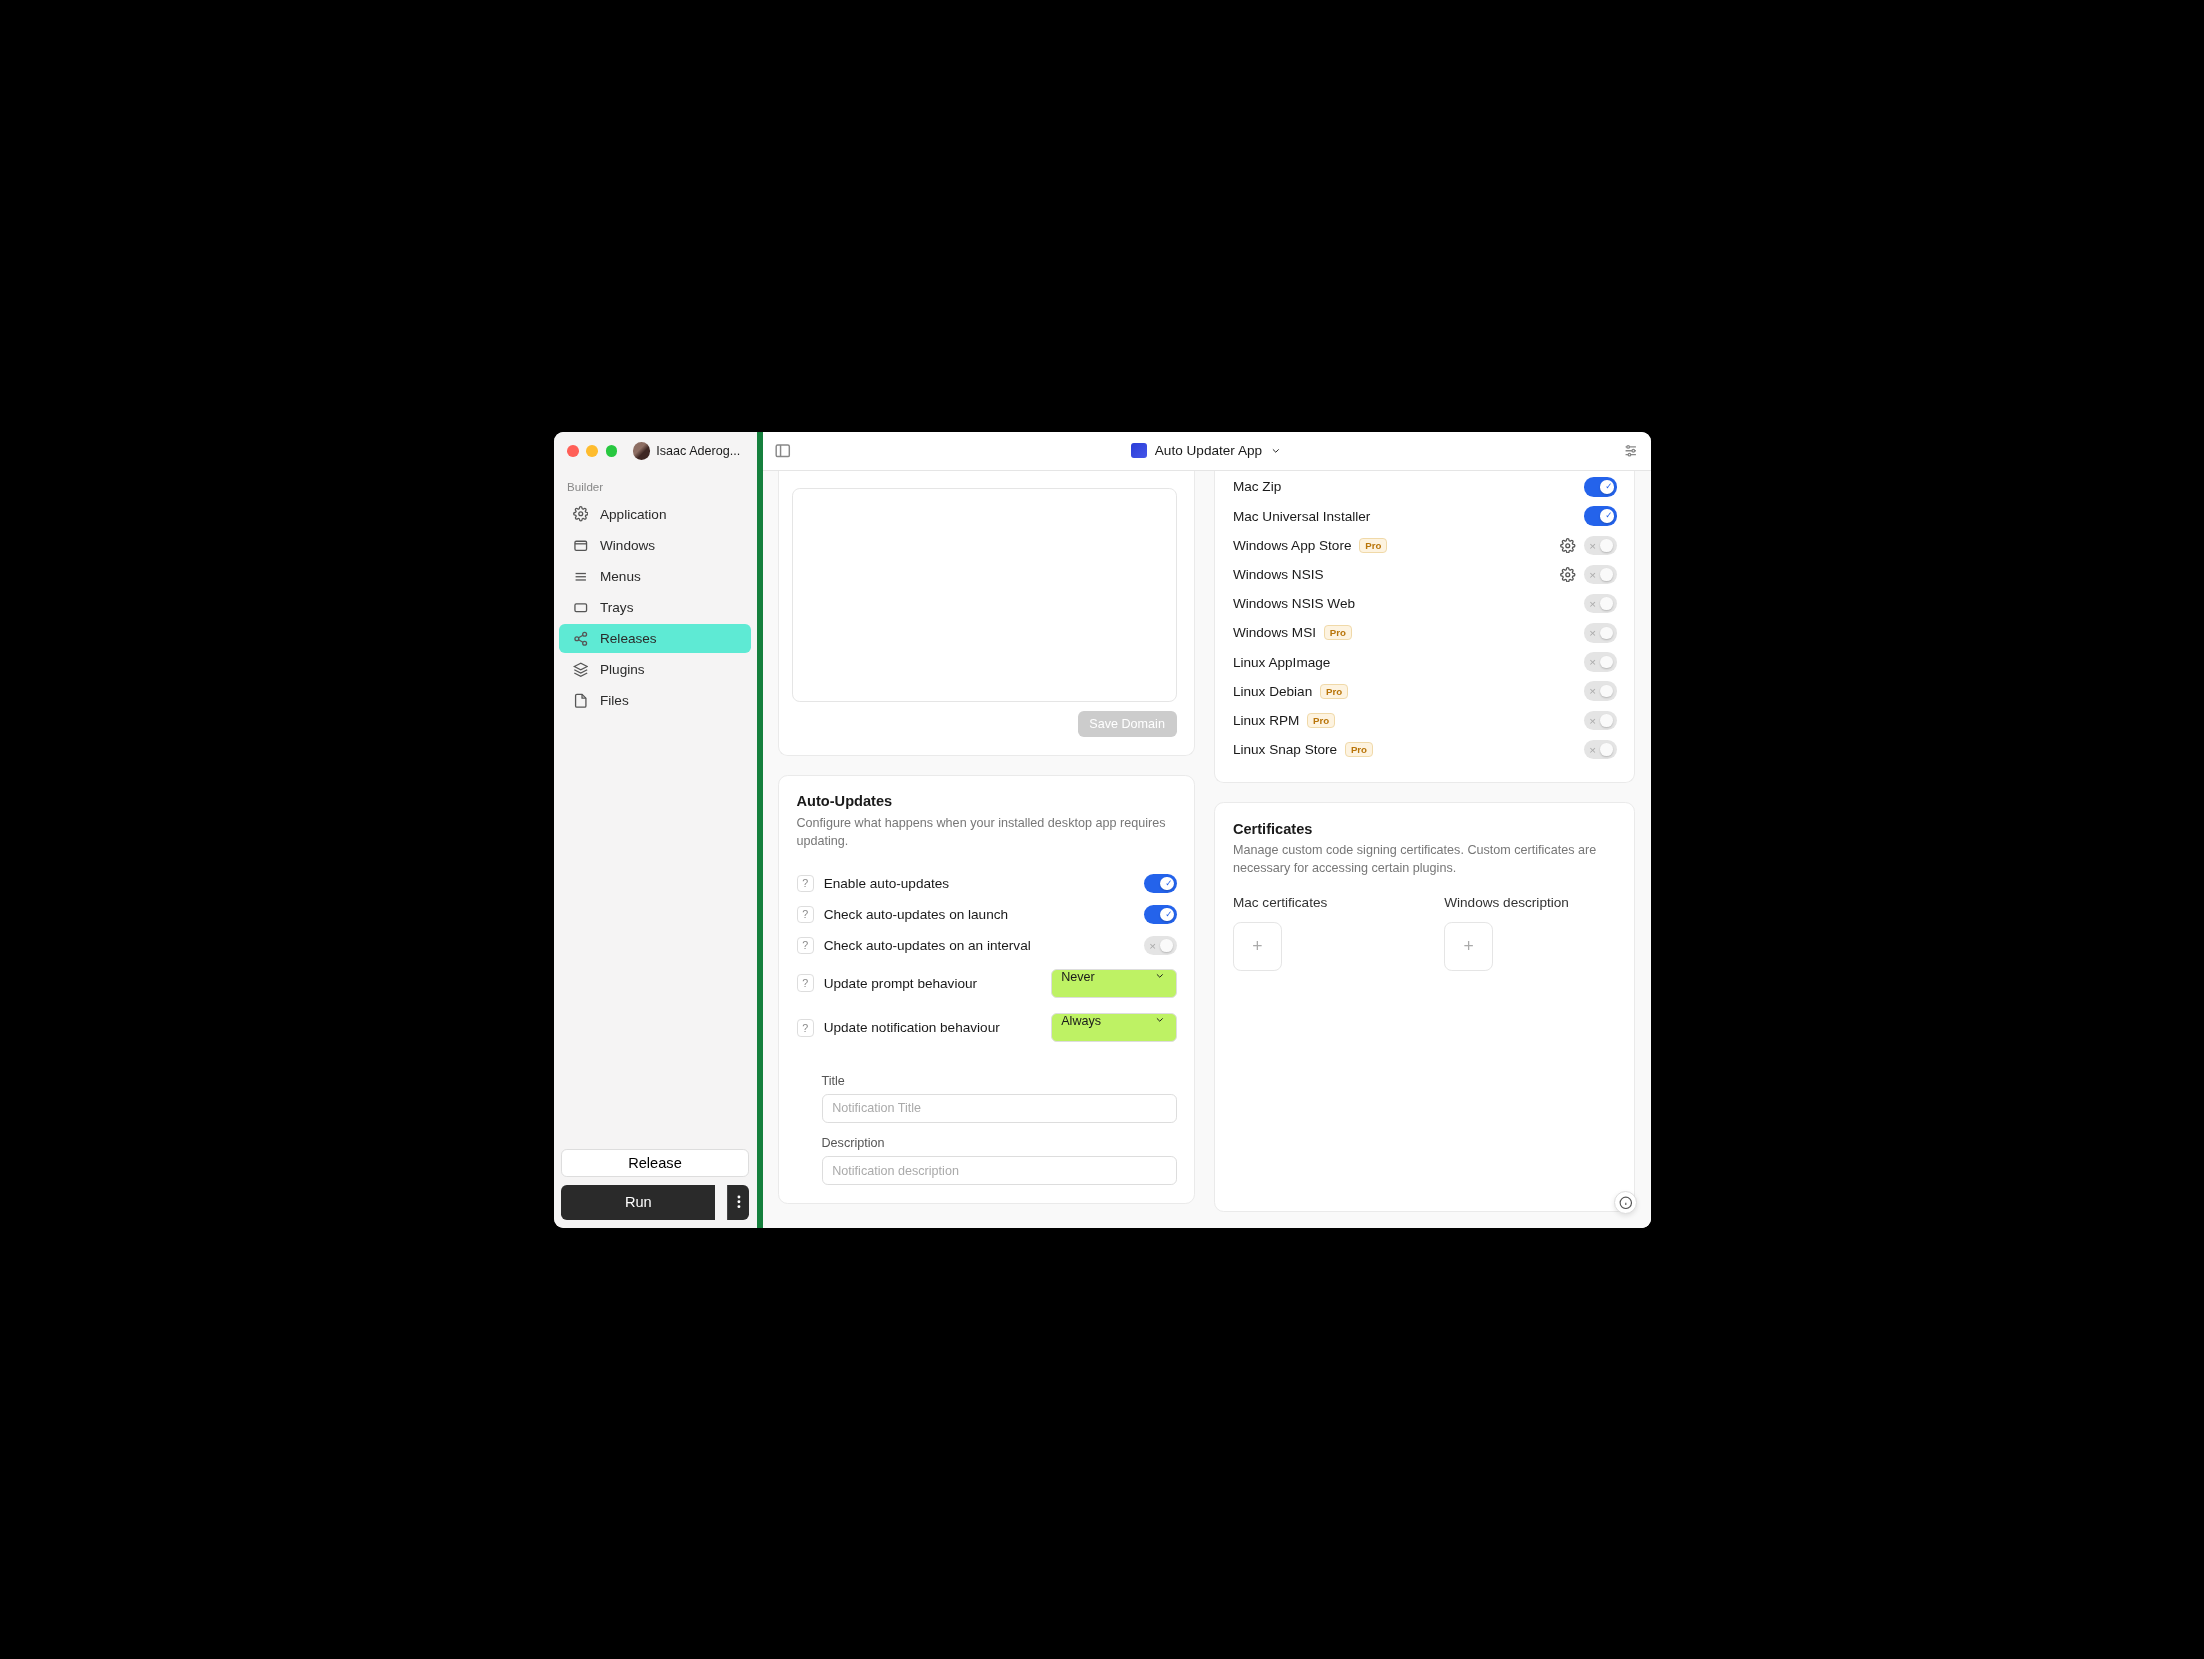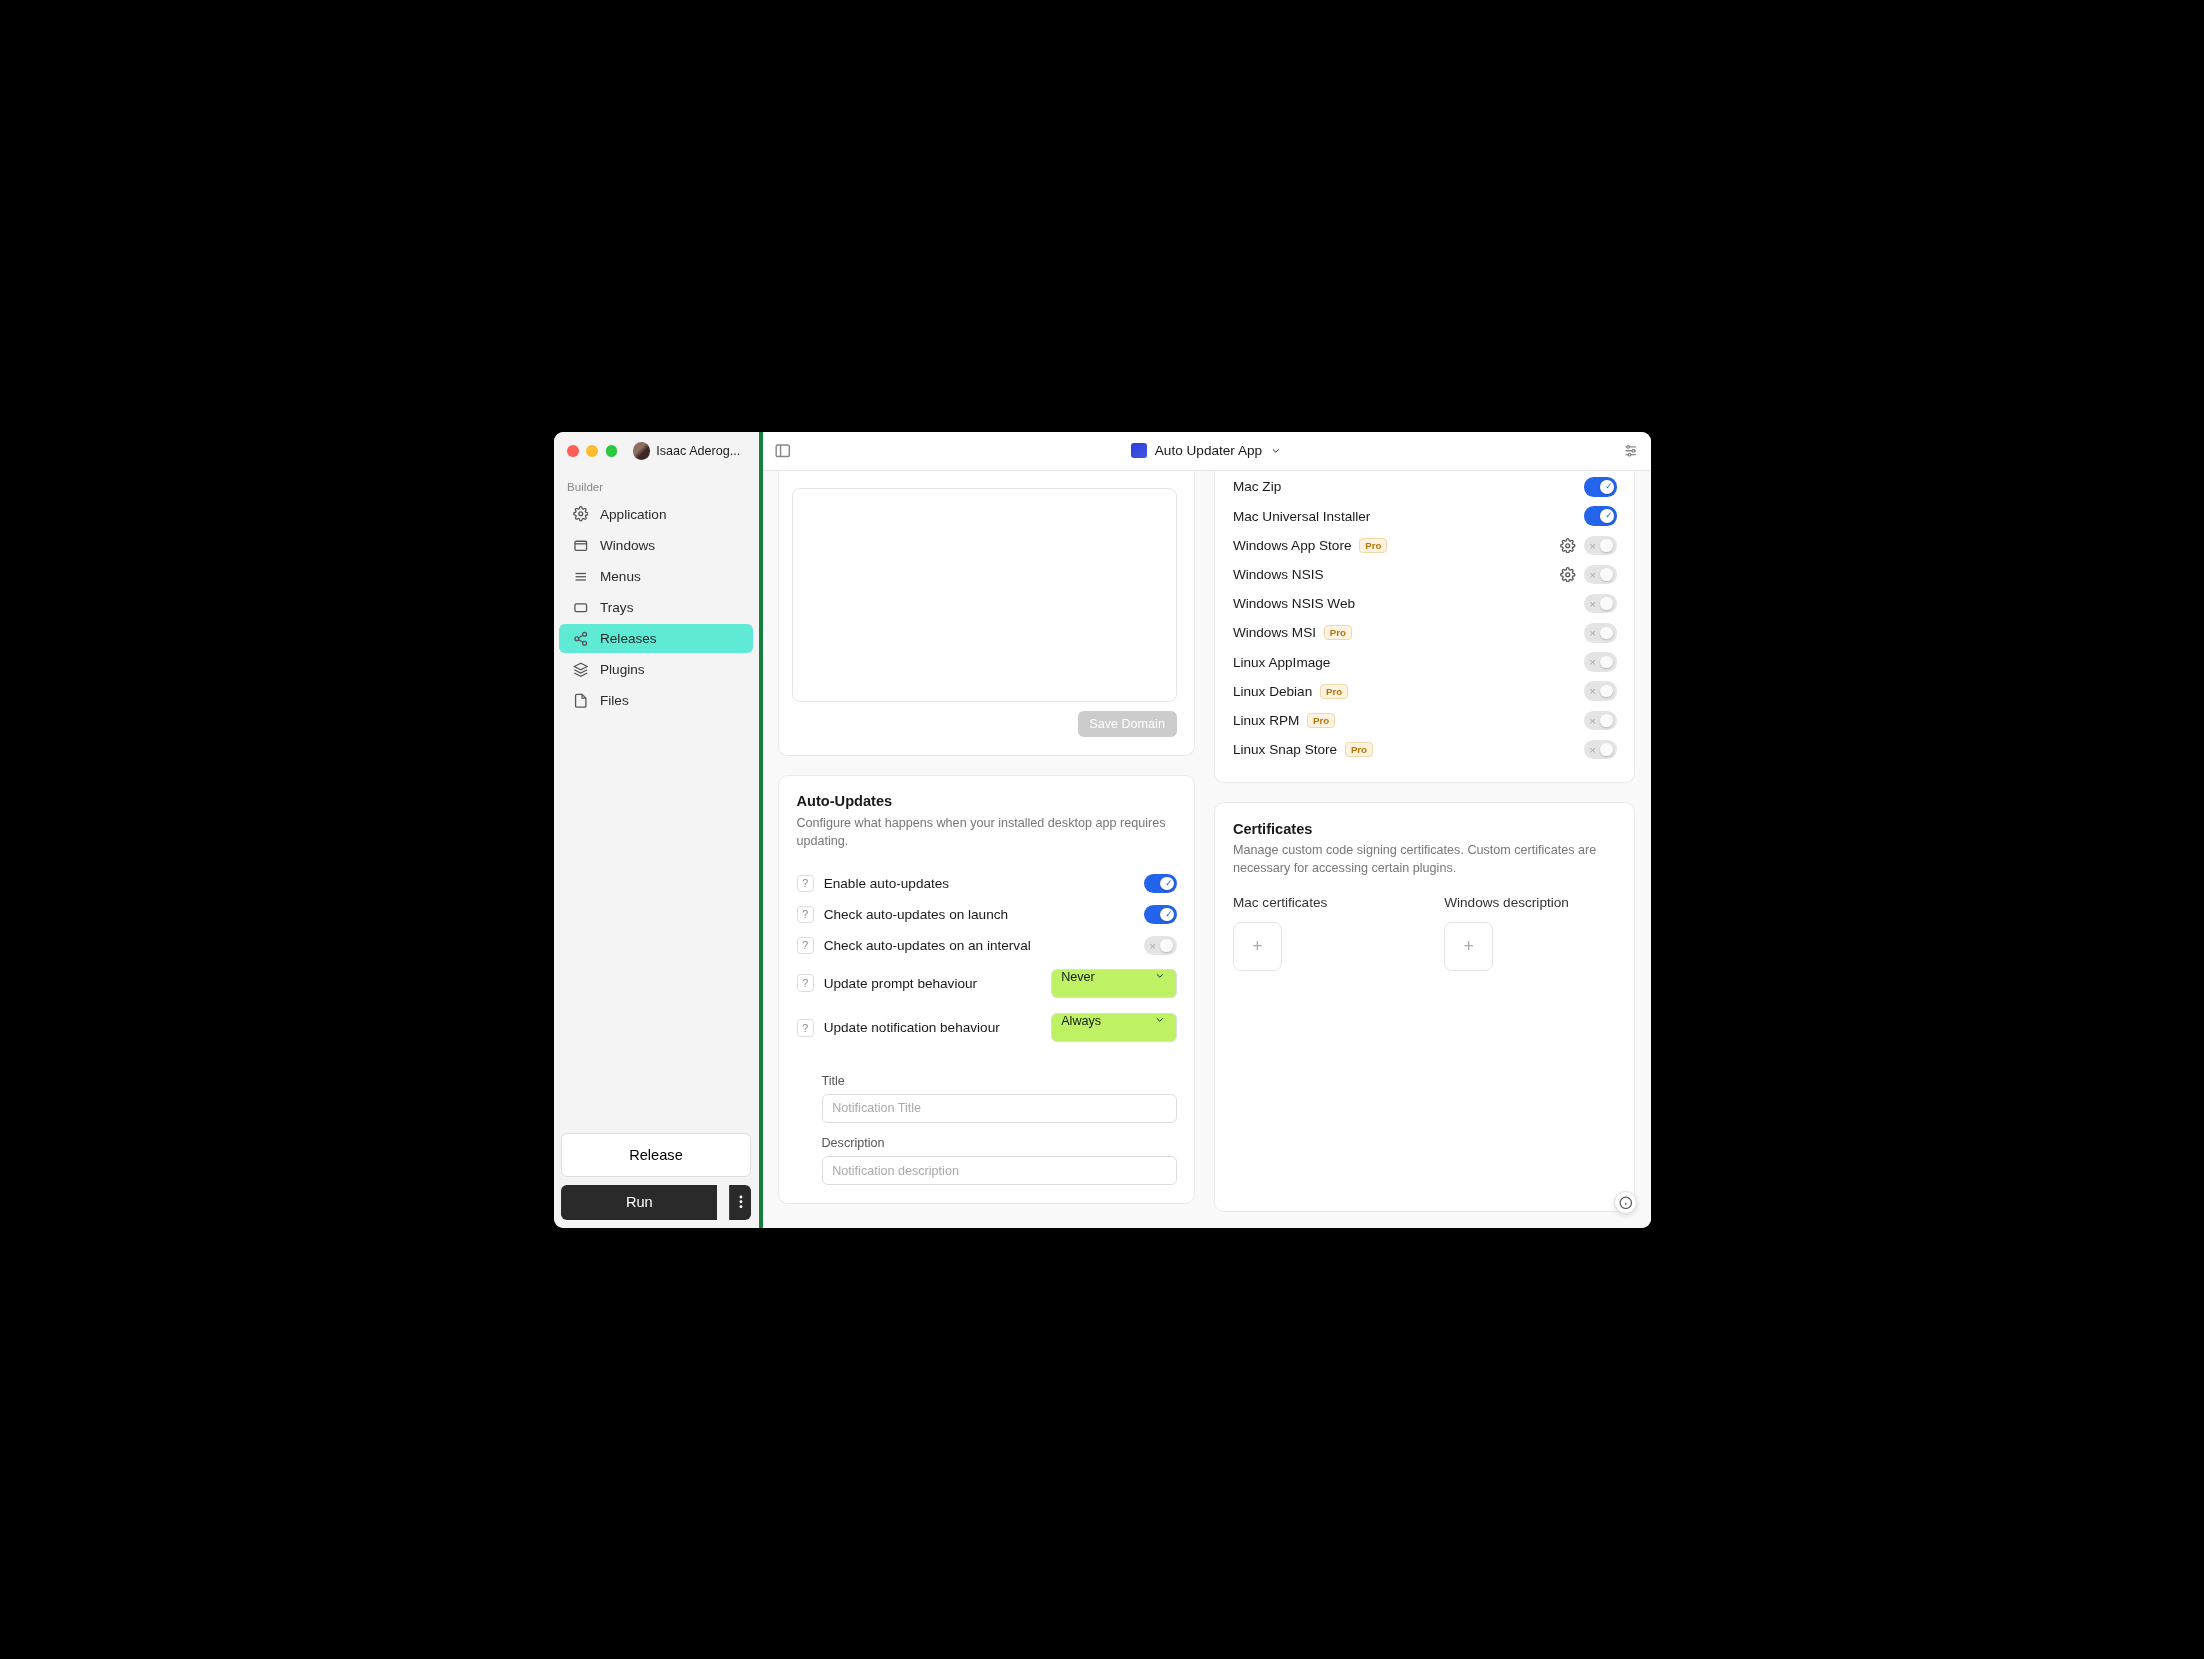--- a/index.html
+++ b/index.html
@@ -20,21 +20,21 @@
       background: #fff;
       border-radius: 9.7px;
       display: flex;
       box-shadow: 0 19.4px 58px rgba(0,0,0,.5);
       overflow: hidden;
       position: relative;
     }
     .sidebar {
       width: 209px;
       background: #f5f4f4;
-      border-right: 4px solid #15803d;
+      border-right: 6px solid #15803d;
       display: flex;
       flex-direction: column;
       padding-top: 9.7px;
     }
     .titlebar-left {
       display: flex;
       align-items: center;
       padding: 0 13.6px 9.7px 13.6px;
       height: 29px;
     }
@@ -52,21 +52,21 @@
     .section-title { font-size: 11.6px; color: #888; padding: 9.7px 13.6px 5.8px 13.6px; }
     .nav-item {
       display: flex; align-items: center; gap: 11.6px;
       padding: 6.8px 13.6px; margin: 1px 5.8px; font-size: 13.6px;
       color: #2a2a2a; border-radius: 5.8px; cursor: pointer;
     }
     .nav-item.active { background: #5eead4; }
     .nav-icon { width: 15.5px; display: flex; align-items: center; justify-content: center; color: #555; }
     .sidebar-bottom { margin-top: auto; padding: 7.8px; }
     .btn-release {
-      width: 100%; height: 44px; background: #fff; border: 1px solid #ddd;
+      width: 100%; height: 28px; background: #fff; border: 1px solid #ddd;
       border-radius: 5.8px; font-size: 14.6px; font-weight: 500; cursor: pointer;
       margin-bottom: 7.8px;
     }
     .run-row { display: flex; gap: 12px; }
     .btn-run {
       flex: 1; height: 35px; background: #2a2a2a; color: #fff;
       border: none; border-radius: 5.8px 0 0 5.8px; font-size: 14.6px; cursor: pointer;
     }
     .btn-run-menu {
       width: 21.3px; height: 35px; background: #2a2a2a; color: #fff;

